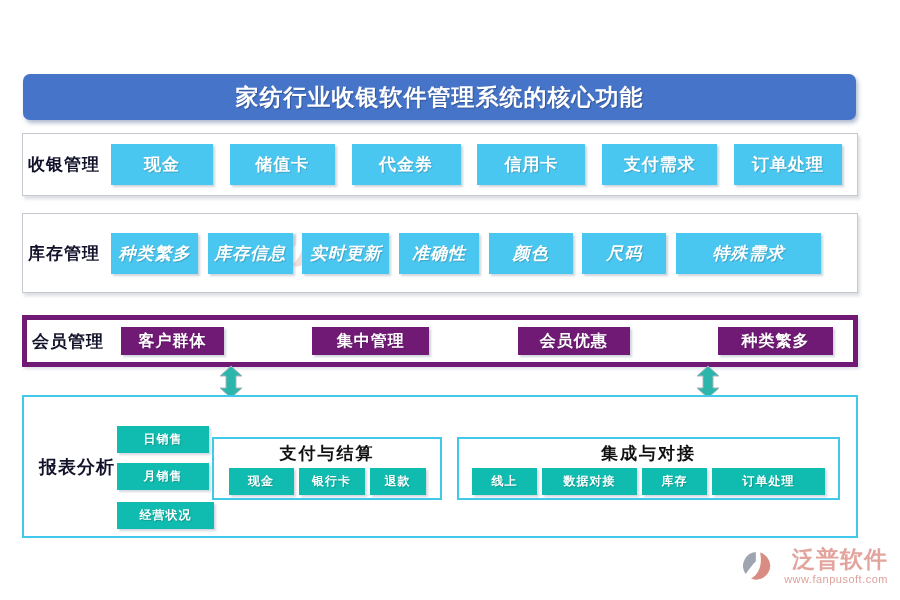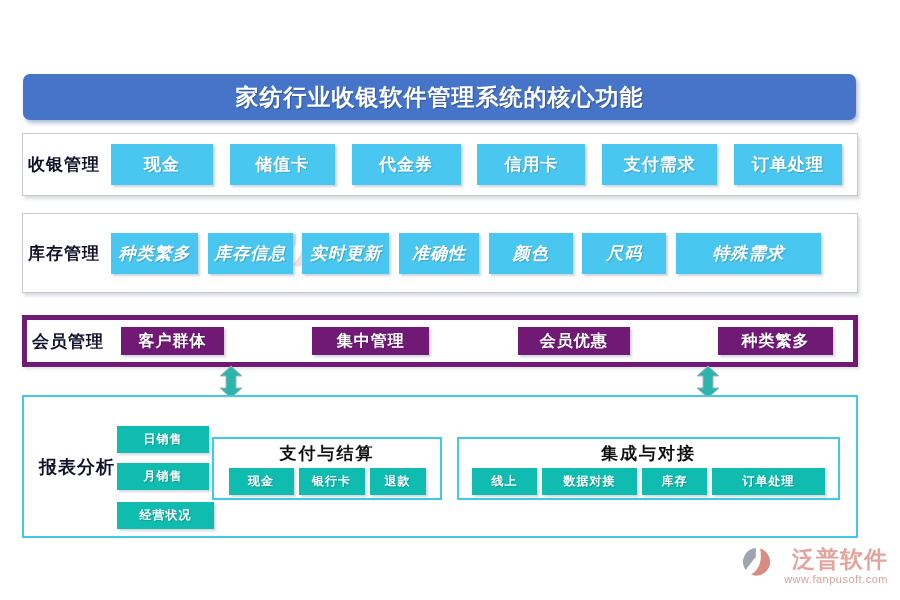--- a/index.html
+++ b/index.html
@@ -75,21 +75,21 @@
   }
   .sub-btn-row{display:flex;justify-content:center;gap:5px;margin-top:3px;}
   .sub-btn-row .teal-btn{height:27px;}
   
   .arrow{position:absolute;width:24px;height:34px;}
   .arrow-reflect{position:absolute;width:24px;height:28px;opacity:.22;transform:scaleY(-1);}
   
   .watermark{position:absolute;opacity:.30;}
   
   .footer-brand{
-    position:absolute;right:12px;top:547px;display:flex;align-items:flex-start;gap:11px;
+    position:absolute;right:12px;top:547px;display:flex;align-items:center;gap:11px;
   }
   .brand-col{display:flex;flex-direction:column;align-items:flex-end;}
   .brand-name{color:#E2A49D;font-size:23px;font-weight:bold;letter-spacing:1px;line-height:25px;}
   .brand-site{color:#DCA29B;font-size:11px;letter-spacing:.5px;margin-top:1px;}
 </style>
 </head>
 <body>
 
 <div class="stage">
 

